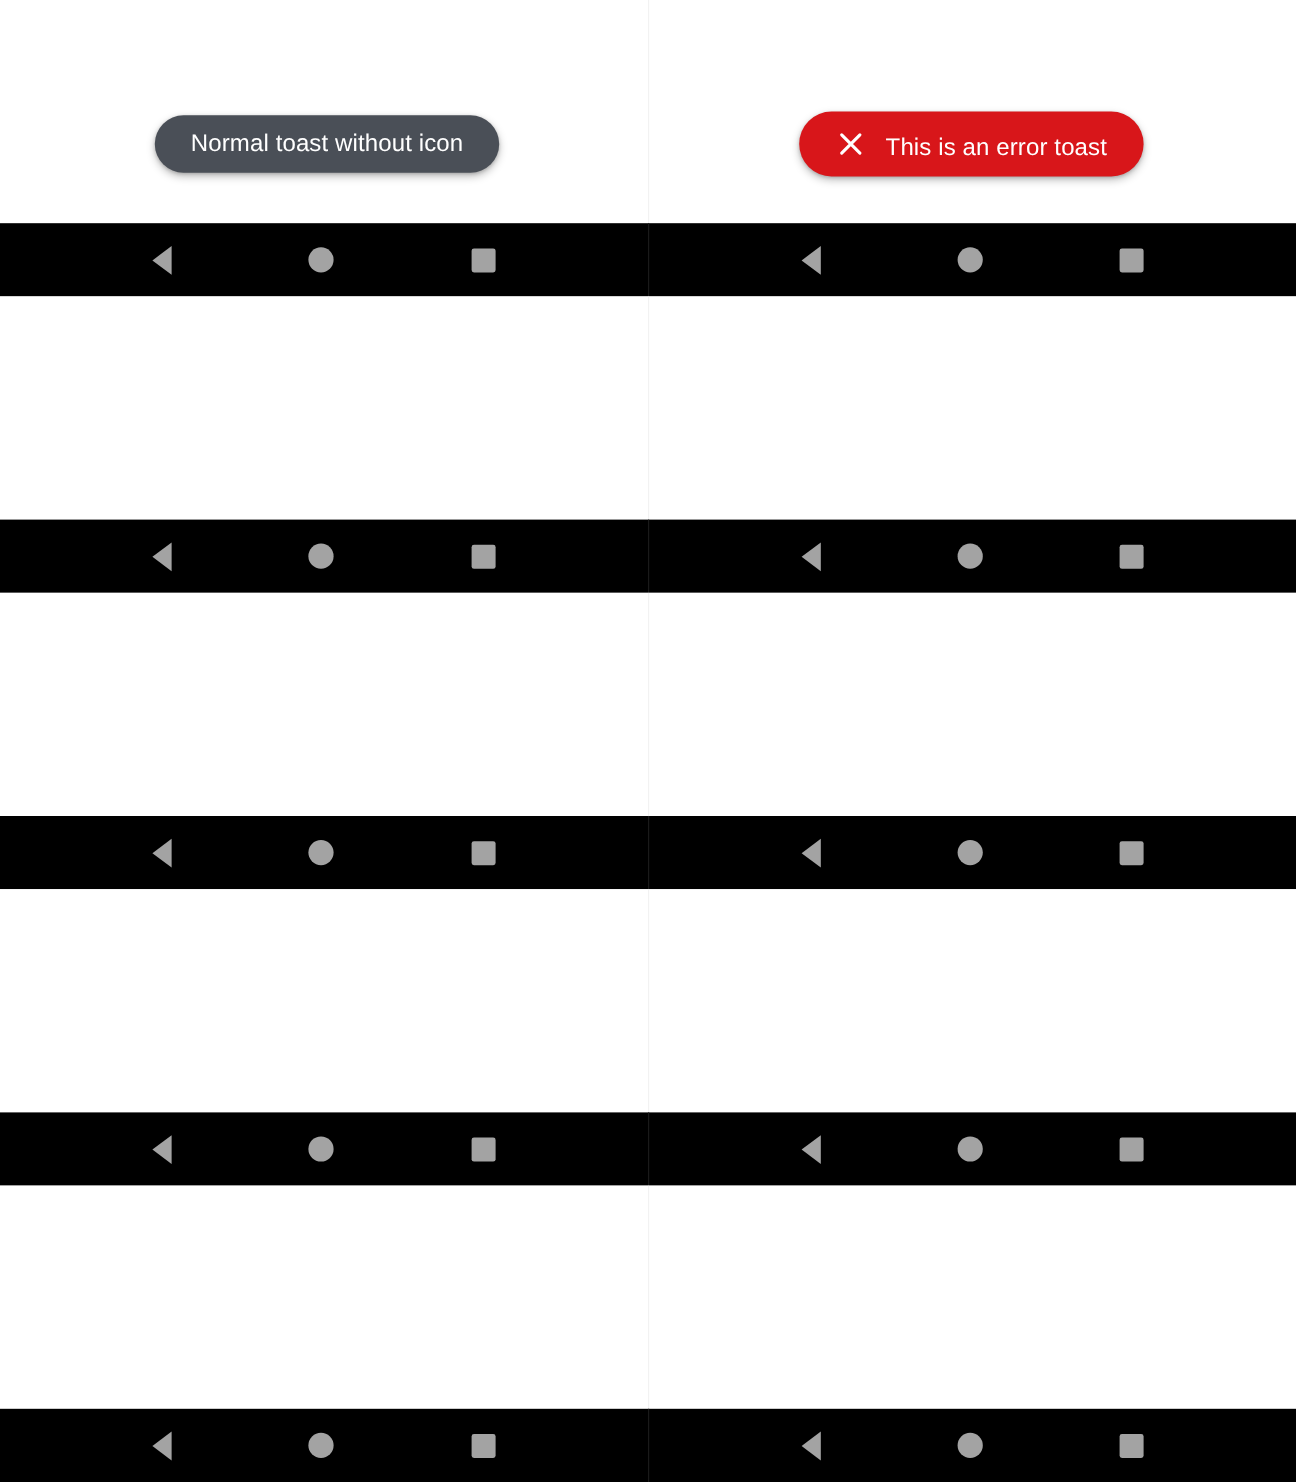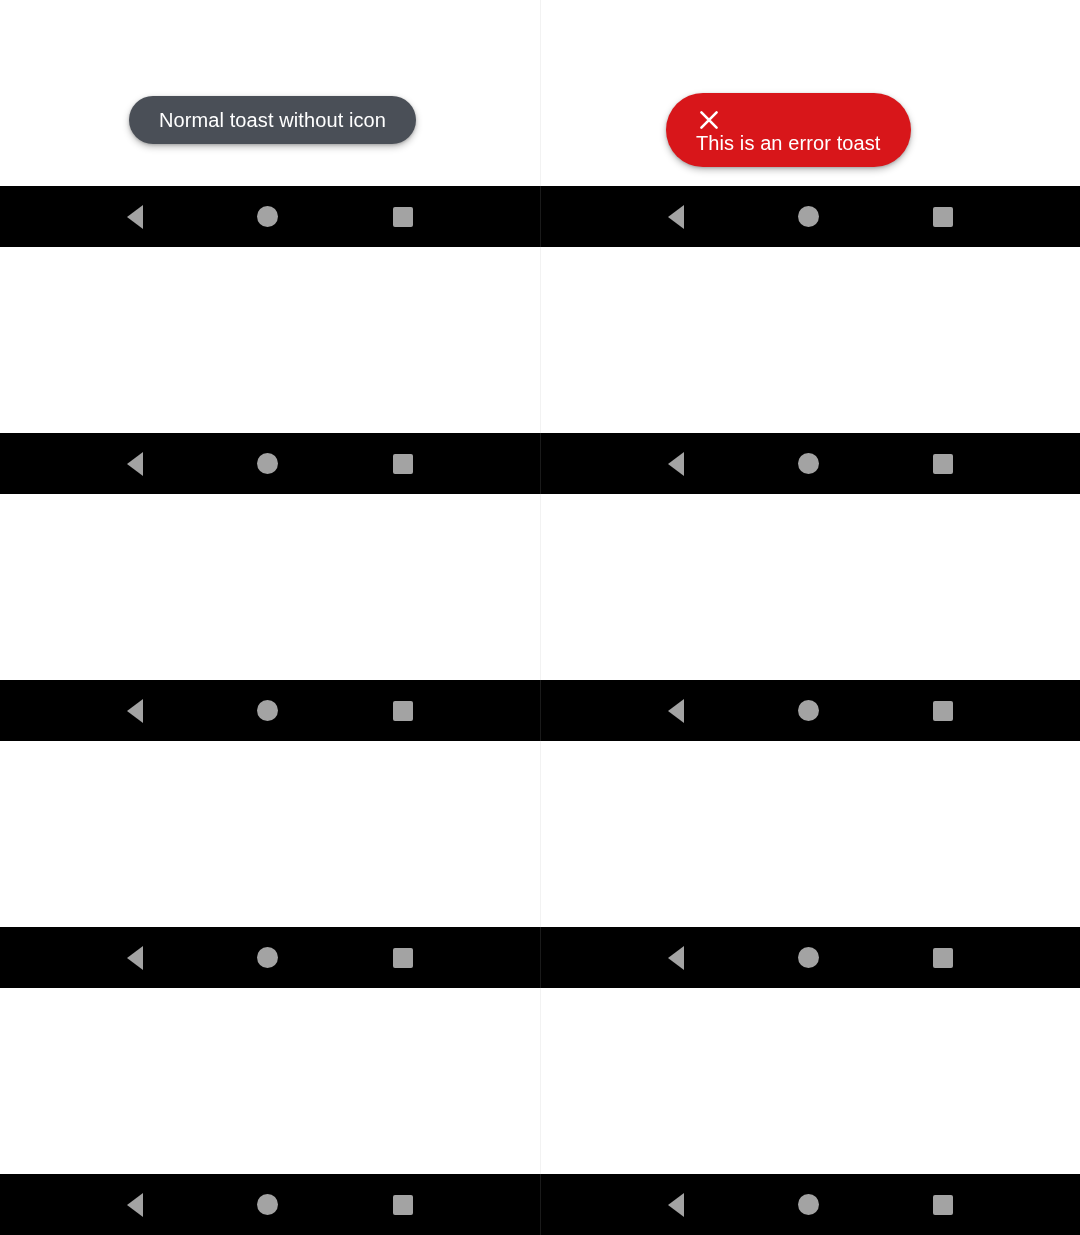--- a/index.html
+++ b/index.html
@@ -29,21 +29,21 @@
     width:0;height:0;
     border-top:12px solid transparent;
     border-bottom:12px solid transparent;
     border-right:16px solid #a3a3a3;
   }
   .nav-home{width:21px;height:21px;border-radius:50%;background:#a3a3a3;}
   .nav-recents{width:20px;height:20px;border-radius:2px;background:#a3a3a3;}
   
   .toast{
     position:absolute;
-    display:inline-flex;align-items:flex-start;
+    display:inline-flex;align-items:flex-end;
     box-sizing:border-box;
     box-shadow:0 3px 7px rgba(0,0,0,0.26), 0 1px 3px rgba(0,0,0,0.18);
     white-space:nowrap;
   }
   .toast.pill{border-radius:100px;padding:14px 30px;}
   .toast .label{
     color:#ffffff;font-size:20px;letter-spacing:.1px;line-height:1;
   }
   .toast .icon{
     display:inline-flex;align-items:center;justify-content:center;
@@ -59,21 +59,21 @@
 
 <div class="grid">
 
   <div class="cell">
     <div class="toast pill t-normal" style="background:#4a4f57;">
       <span class="label">Normal toast without icon</span>
     </div>
   </div>
 
   <div class="cell right">
-    <div class="toast pill t-error" style="background:#d8161a;flex-direction:column;">
+    <div class="toast pill t-error" style="background:#d8161a;">
       <span class="icon">
         <svg width="26" height="26" viewBox="0 0 24 24">
           <path d="M5 5 L19 19 M19 5 L5 19" stroke="#ffffff" stroke-width="2.4" stroke-linecap="round" fill="none"></path>
         </svg>
       </span>
       <span class="label">This is an error toast</span>
     </div>
   </div>
 
   <div class="navbar">

